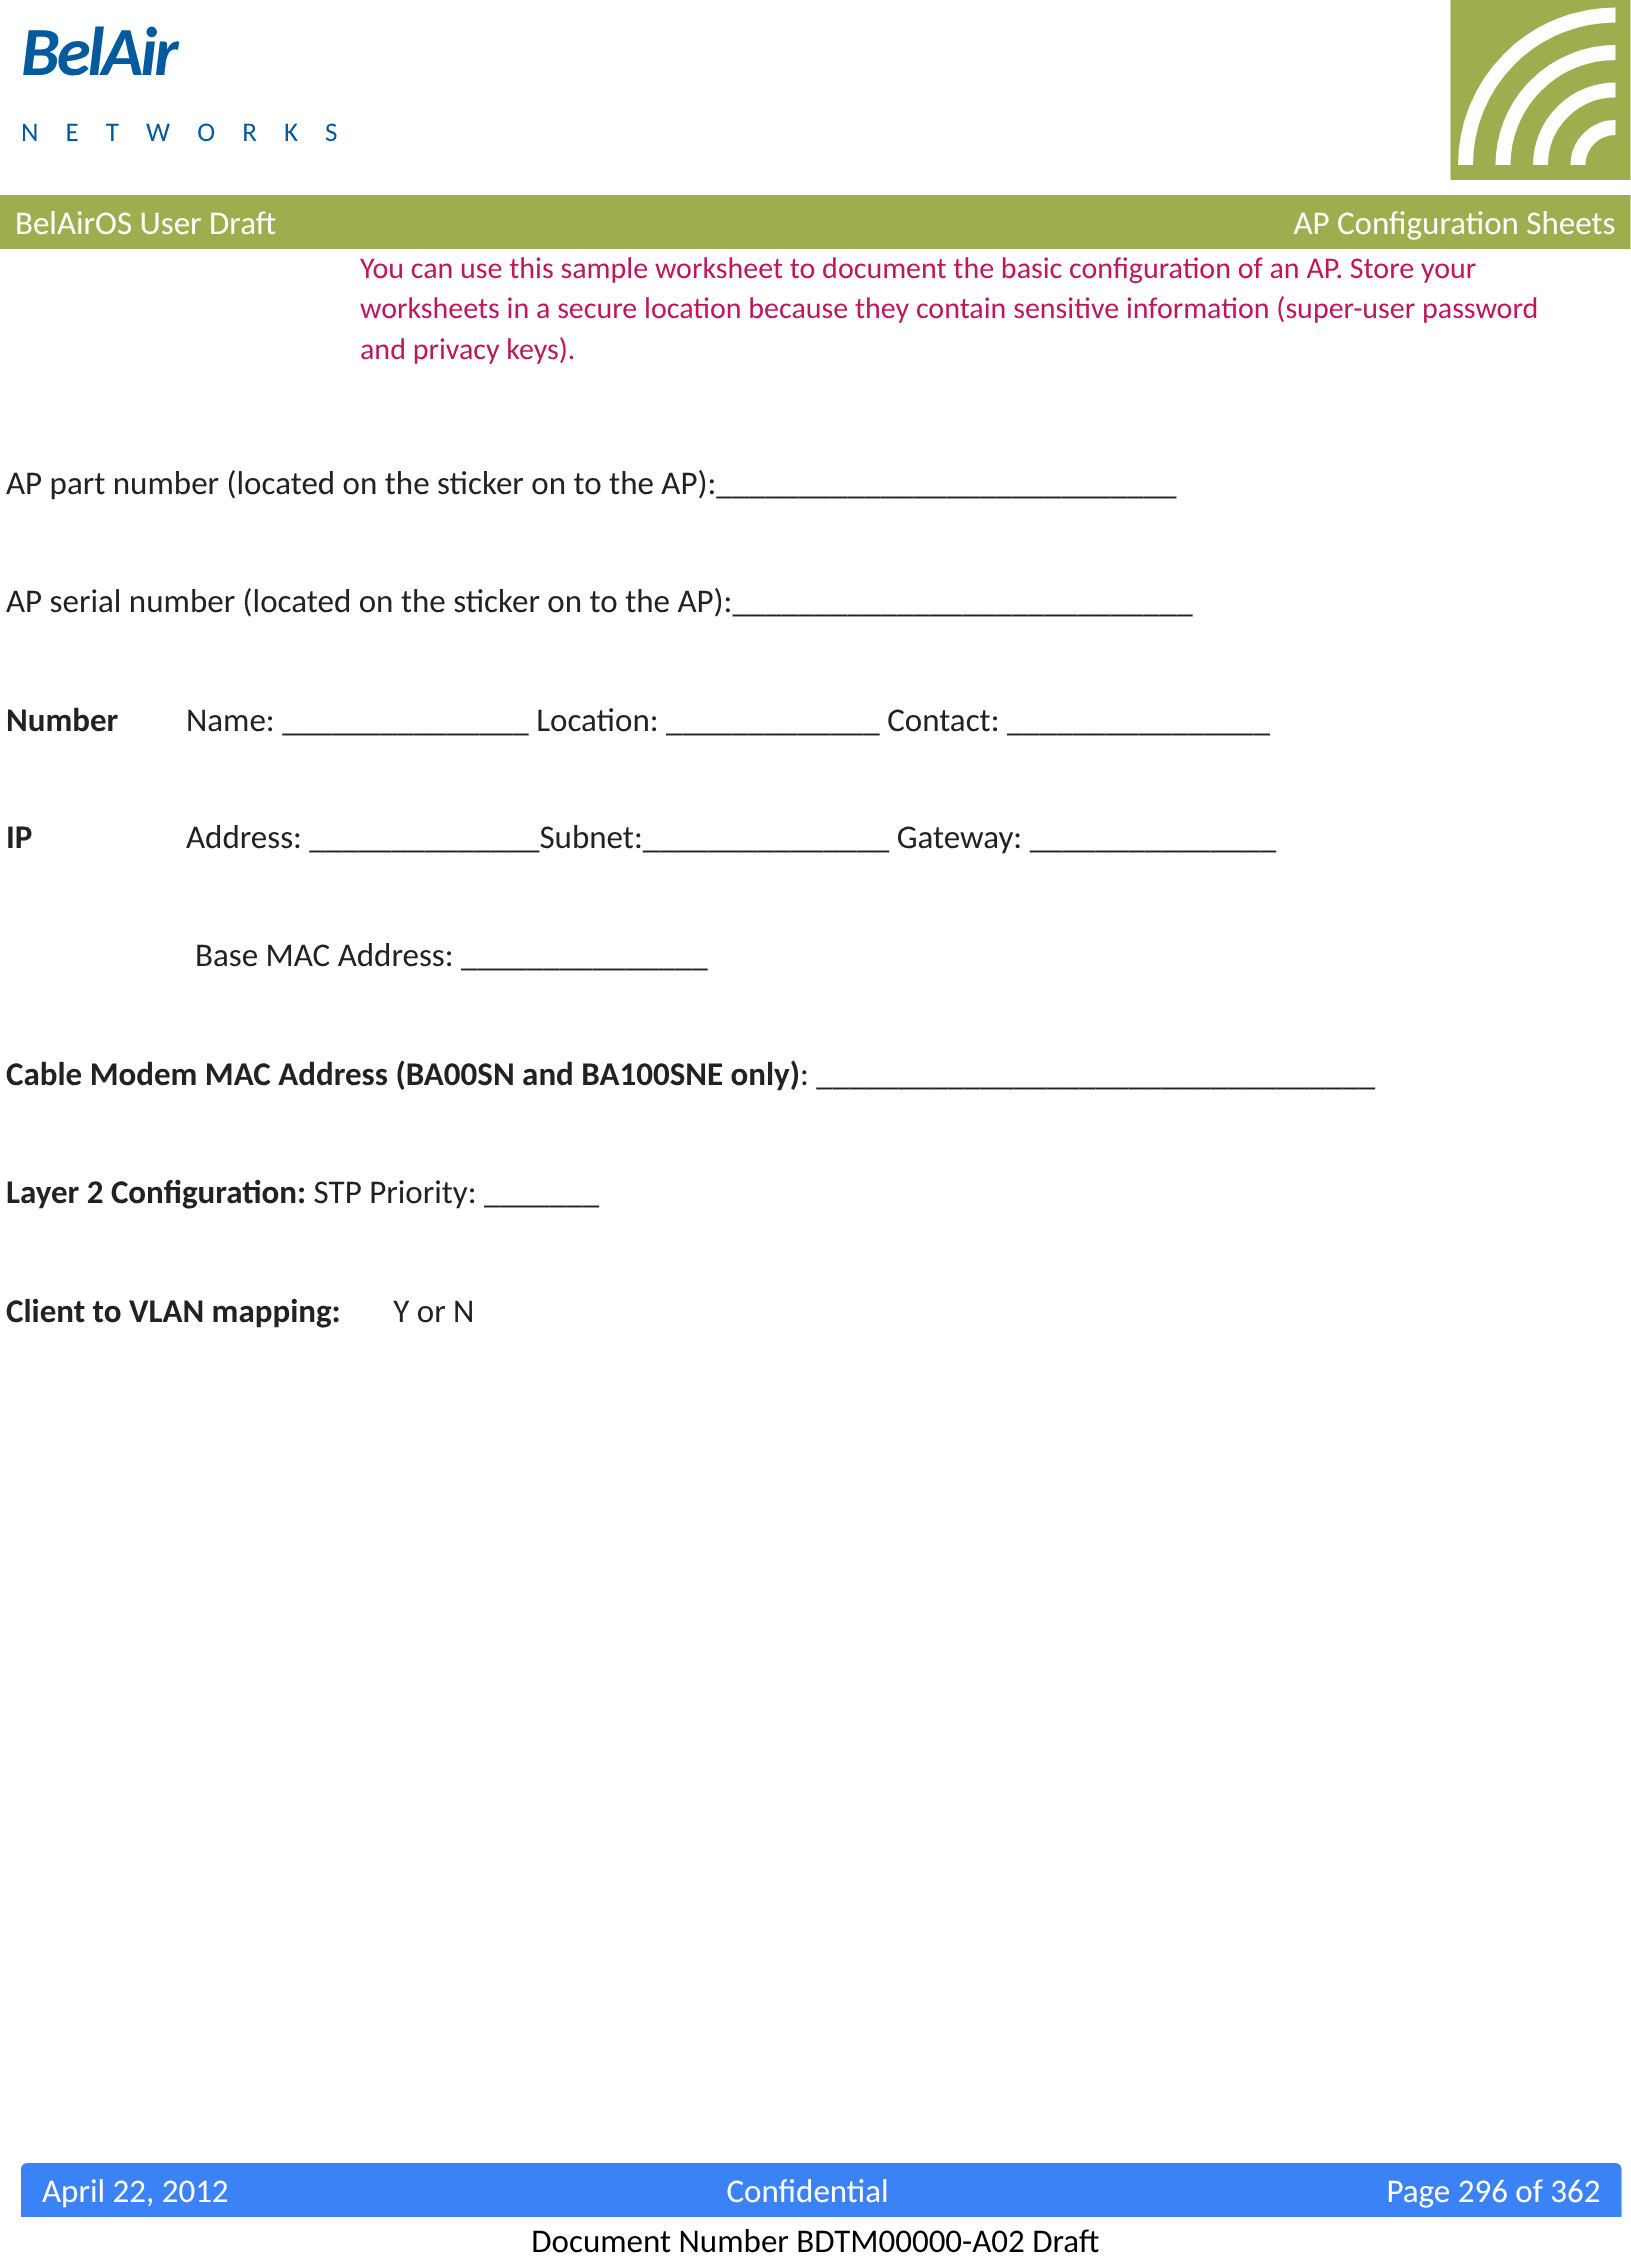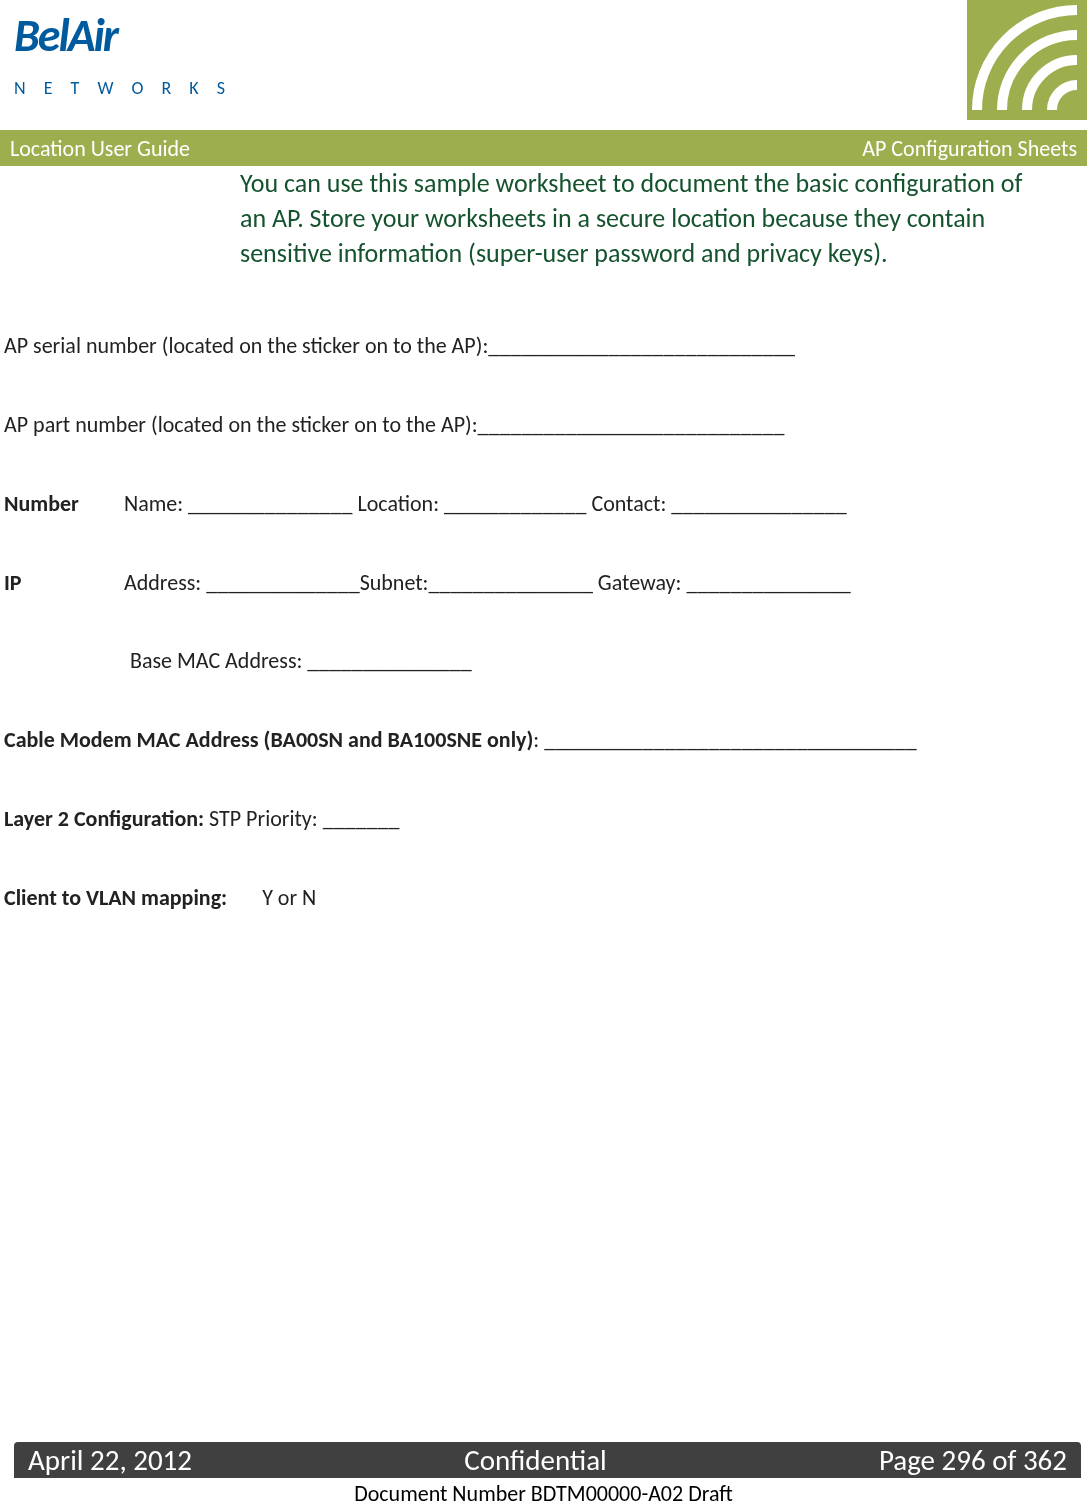--- a/index.html
+++ b/index.html
@@ -64,23 +64,23 @@
   }
   .title {
     color: #9dae4f;
     font-size: 40px;
     font-weight: 400;
     margin: 16px 0 20px 4px;
   }
   .intro {
     margin-left: 240px;
     margin-right: 40px;
-    font-size: 26px;
+    font-size: 20px;
     line-height: 1.35;
-    color: #14532d;
+    color: #be185d;
   }
   .form-area {
     margin-top: 60px;
     font-size: 22px;
     line-height: 1.4;
     color: #222;
     padding: 0 4px;
   }
   .form-line {
     margin-bottom: 48px;
@@ -97,28 +97,28 @@
   .indent {
     margin-left: 126px;
   }
   .footer {
     position: absolute;
     bottom: 0;
     left: 0;
     right: 0;
   }
   .footer-bar {
-    background: #404040;
+    background: #3b82f6;
     color: #fff;
     height: 36px;
     display: flex;
     align-items: center;
     justify-content: space-between;
     padding: 0 14px;
-    font-size: 29px;
+    font-size: 22px;
     font-weight: 400;
     margin: 0 6px 0 14px;
     border-radius: 4px 4px 0 0;
   }
   .doc-line {
     text-align: center;
     font-size: 22px;
     font-weight: 500;
     padding: 2px 0 4px 0;
   }
@@ -139,32 +139,32 @@
           <path d="M 10 110 A 100 100 0 0 1 110 10"></path>
           <path d="M 35 110 A 75 75 0 0 1 110 35"></path>
           <path d="M 60 110 A 50 50 0 0 1 110 60"></path>
           <path d="M 85 110 A 25 25 0 0 1 110 85"></path>
         </g>
       </svg>
     </div>
   </div>
 
   <div class="banner">
-    <span>Location User Guide</span>
+    <span>BelAirOS User Draft</span>
     <span>AP Configuration Sheets</span>
   </div>
 
 
   <div class="intro">You can use this sample worksheet to document the basic configuration of an AP. Store your worksheets in a secure location because they contain sensitive information (super-user password and privacy keys).</div>
 
   <div class="form-area">
 
+    <div class="form-line">AP part number (located on the sticker on to the AP):____________________________</div>
+
     <div class="form-line">AP serial number (located on the sticker on to the AP):____________________________</div>
-
-    <div class="form-line">AP part number (located on the sticker on to the AP):____________________________</div>
 
 
     <div class="form-line">
       <span class="left-label">Number</span>
       <span>Name: _______________ Location: _____________ Contact: ________________</span>
     </div>
 
     <div class="form-line">
       <span class="left-label">IP</span>
       <span>Address: ______________Subnet:_______________ Gateway: _______________</span>

